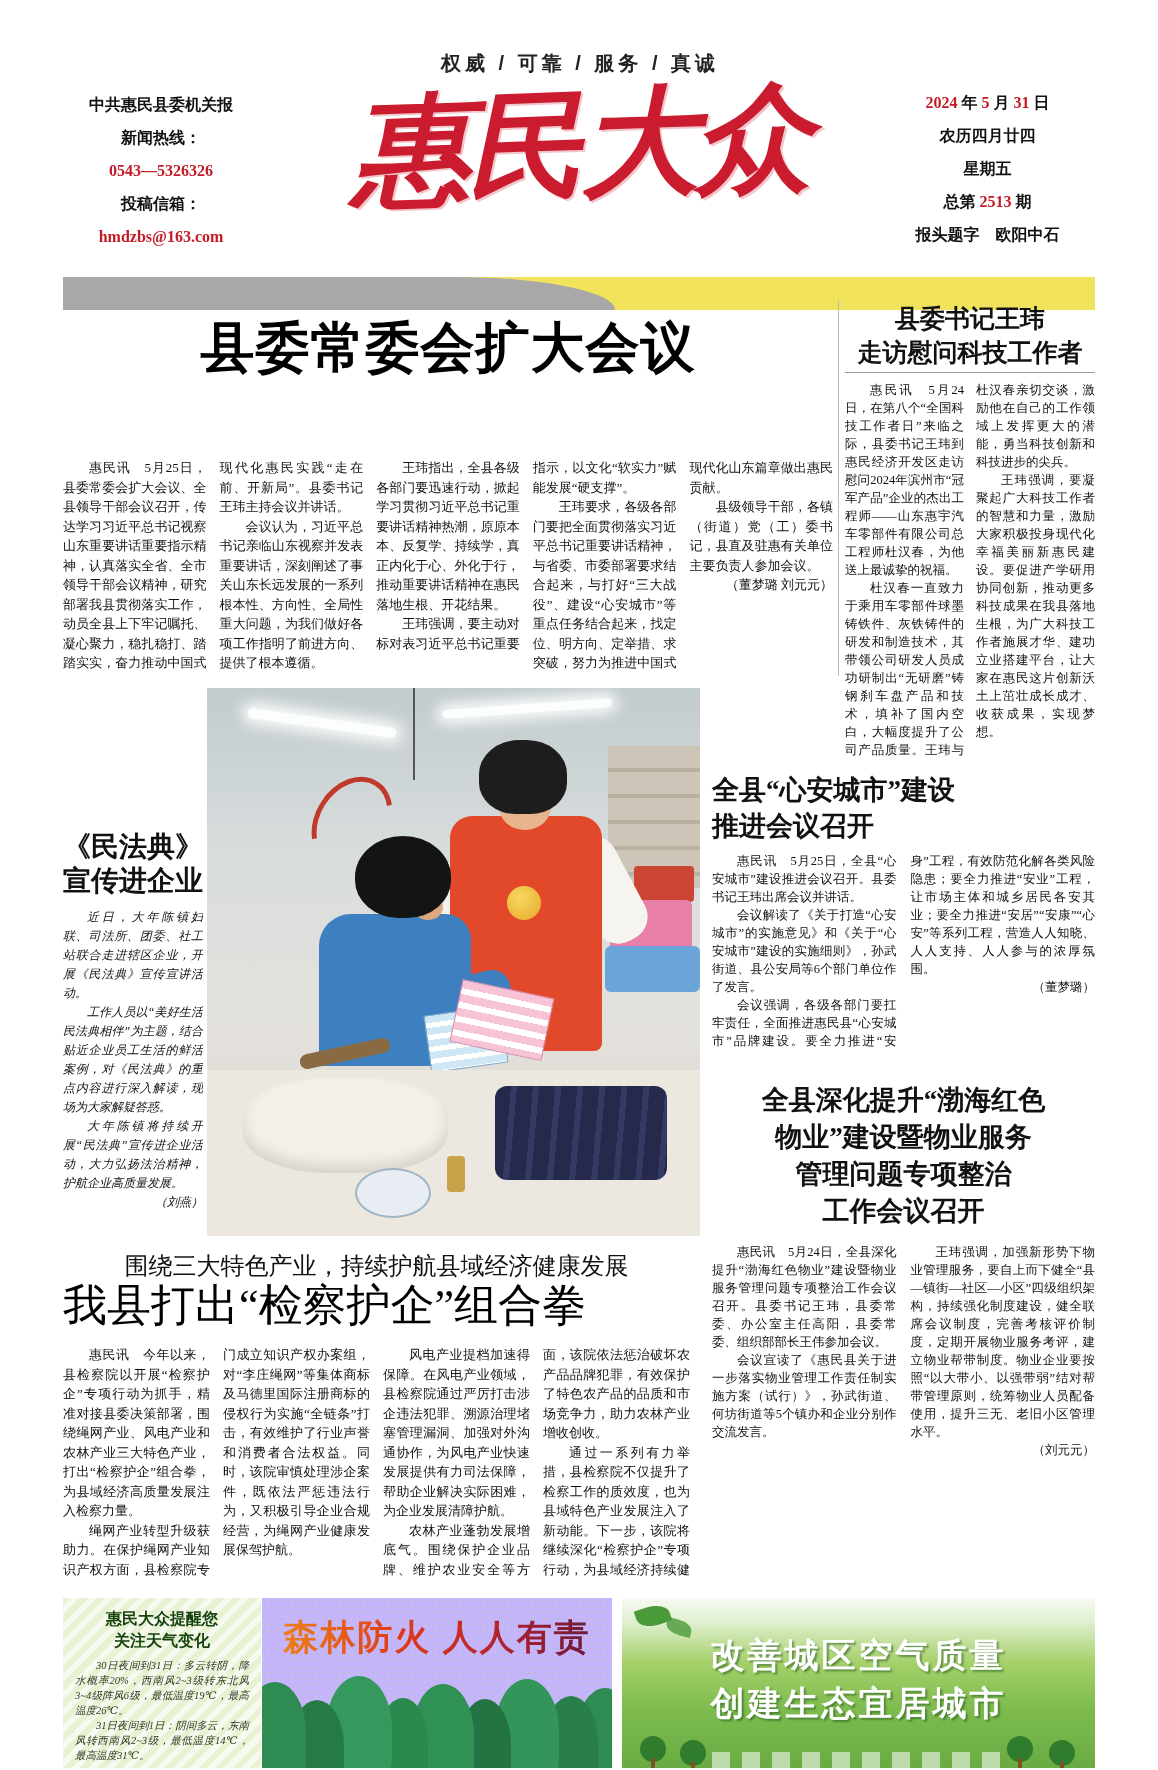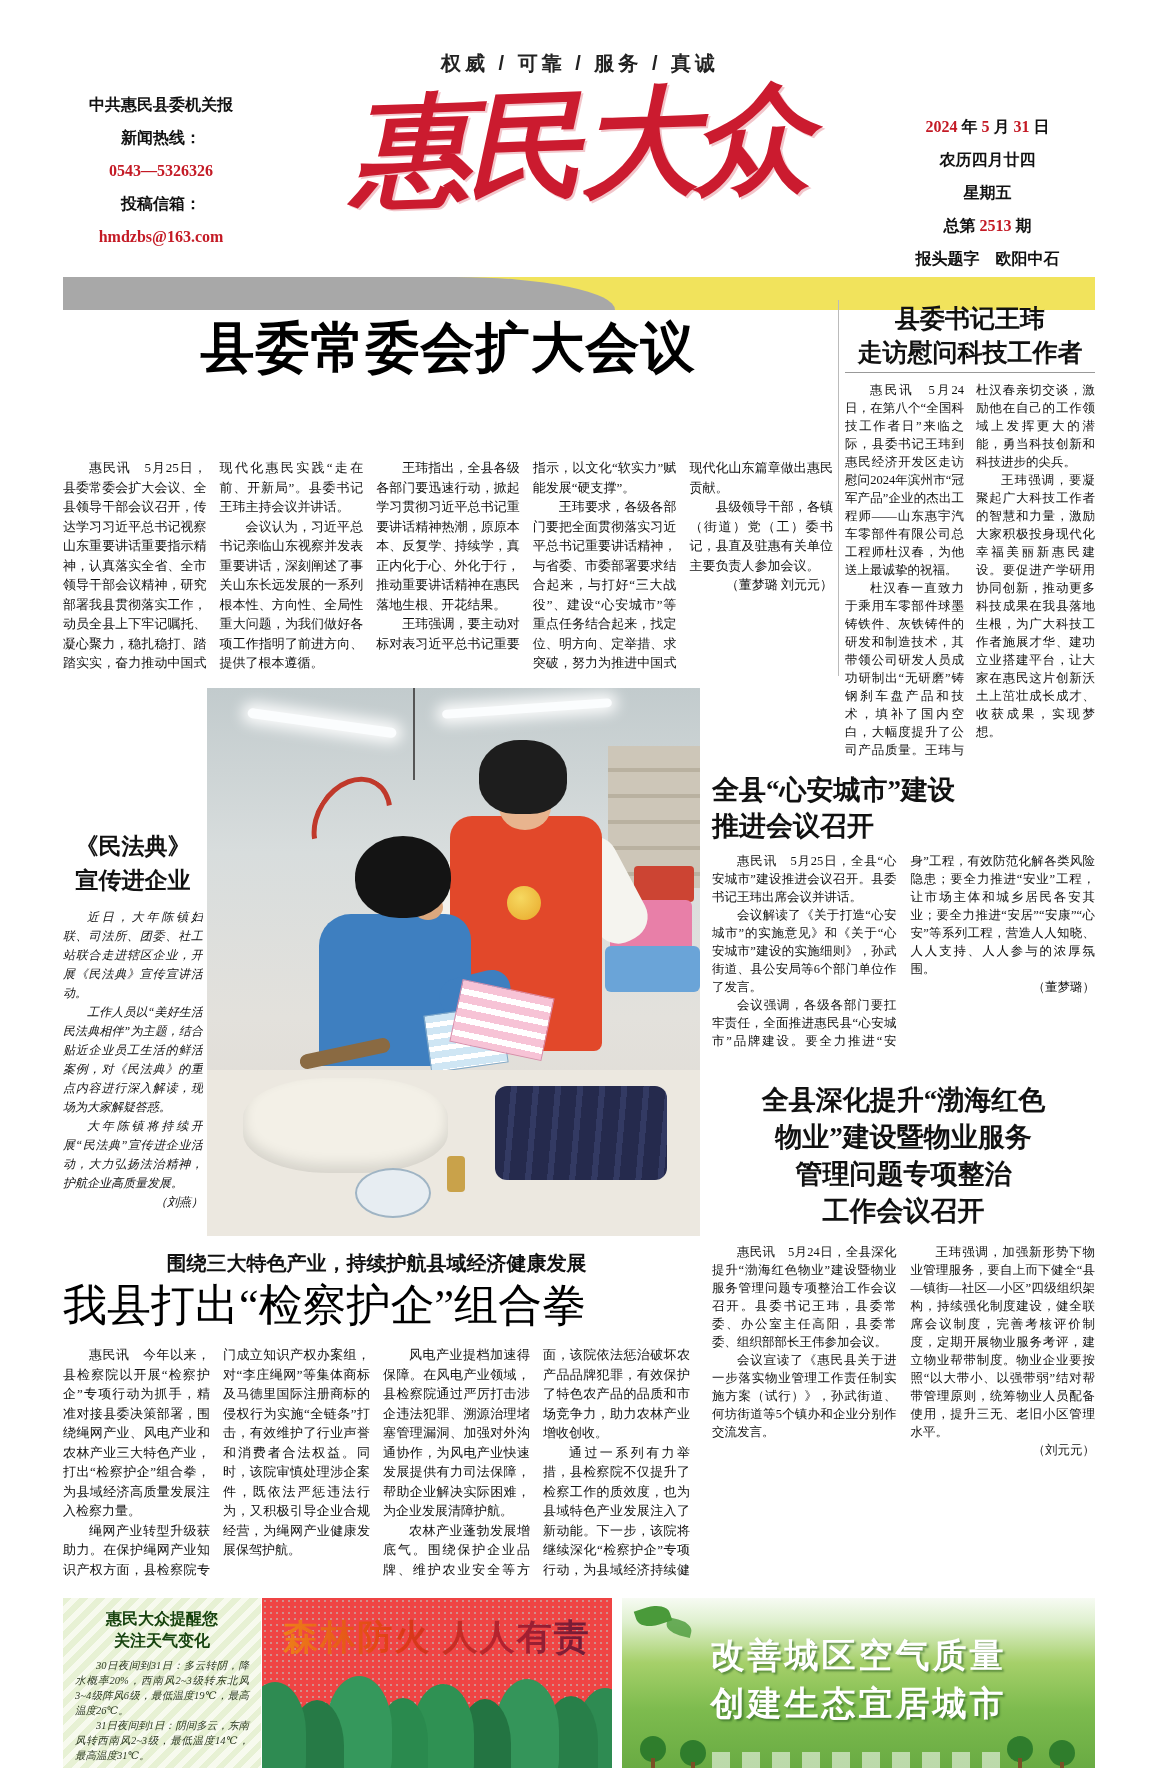--- a/index.html
+++ b/index.html
@@ -4,21 +4,21 @@
 <style>
   html,body{margin:0;padding:0;background:#ffffff;}
   .page{position:relative;width:1158px;height:1770px;background:#ffffff;overflow:hidden;
         font-family:"Liberation Serif","DejaVu Serif",serif;color:#111;}
   .abs{position:absolute;}
 
   
   .slogan{top:50px;left:320px;width:520px;text-align:center;font-size:20px;font-weight:bold;
           letter-spacing:4px;color:#222;font-family:"Liberation Sans","DejaVu Sans",sans-serif;}
   .left-info{top:88px;left:66px;width:190px;text-align:center;font-size:16px;font-weight:bold;line-height:33px;}
-  .right-info{top:86px;left:880px;width:215px;text-align:center;font-size:16px;font-weight:bold;line-height:33px;margin-top:24px;}
+  .right-info{top:86px;left:880px;width:215px;text-align:center;font-size:16px;font-weight:bold;line-height:33px;}
   .red{color:#c41a25;}
   .masthead-title{top:66px;left:280px;width:600px;height:170px;text-align:center;
       font-size:118px;line-height:160px;font-weight:bold;color:#cb1b2f;font-style:italic;
       transform:rotate(-2deg);letter-spacing:-4px;text-shadow:2px 2px 0 rgba(203,27,47,.25);}
 
   
   .bar{top:277px;left:63px;width:1032px;height:33px;background:#f1e35c;overflow:hidden;}
   .bar-gray{position:absolute;left:0;top:0;width:552px;height:33px;background:#a8a8a8;
             border-top-right-radius:160px 33px;}
 
@@ -33,35 +33,35 @@
              columns:5;column-gap:13px;column-fill:auto;font-size:13px;line-height:19.5px;}
 
   
   .v-rule{left:838px;top:300px;width:1px;height:376px;background:#bbb;}
   .tech-t{left:845px;width:250px;text-align:center;font-weight:bold;font-size:25px;line-height:34px;}
   .h-rule{left:845px;top:372px;width:250px;height:1px;background:#999;}
   .tech-body{top:381px;left:845px;width:250px;height:386px;overflow:hidden;
              columns:2;column-gap:12px;column-fill:auto;font-size:12.5px;line-height:18px;}
 
   
-  .mf-t{left:63px;width:140px;text-align:center;font-weight:bold;font-size:23px;line-height:34px;}
+  .mf-t{left:63px;width:140px;text-align:center;font-weight:bold;font-size:28px;line-height:34px;}
   .mf-body{top:908px;left:63px;width:140px;height:330px;overflow:hidden;font-size:12px;line-height:19px;font-style:italic;}
 
   
   .xa-t{left:712px;width:383px;text-align:left;font-weight:bold;font-size:27px;line-height:36px;}
   .xa-body{top:852px;left:712px;width:383px;height:202px;overflow:hidden;
            columns:2;column-gap:14px;column-fill:auto;font-size:12.5px;line-height:18px;}
 
   
   .wy-t{left:712px;width:383px;text-align:center;font-weight:bold;font-size:27px;line-height:37px;}
   .wy-body{top:1243px;left:712px;width:383px;height:218px;overflow:hidden;
            columns:2;column-gap:14px;column-fill:auto;font-size:12.5px;line-height:18px;}
 
   
-  .jc-kicker{top:1250px;left:63px;width:627px;text-align:center;font-weight:bold;font-size:20px;}
+  .jc-kicker{top:1250px;left:63px;width:627px;text-align:center;font-weight:normal;font-size:24px;}
   .jc-title{top:1278px;left:63px;width:627px;text-align:left;font-weight:400;font-size:44px;line-height:56px;color:#000;}
   .jc-body{top:1345px;left:63px;width:627px;height:244px;overflow:hidden;
            columns:4;column-gap:13px;column-fill:auto;font-size:13px;line-height:19.5px;}
 
   
   .photo{top:688px;left:207px;width:493px;height:548px;overflow:hidden;
          background:linear-gradient(180deg,#c2cbcd 0%,#d8dddd 30%,#e3e1dc 60%,#ded8d0 100%);}
   .photo .abs{position:absolute;}
   .lamp{background:#fbfdfe;border-radius:6px;box-shadow:0 0 14px 6px rgba(255,255,255,.9);}
   .lamp1{top:30px;left:40px;width:150px;height:10px;transform:rotate(8deg);}
@@ -94,21 +94,21 @@
   .spool{top:468px;left:240px;width:18px;height:36px;background:#c9a24a;border-radius:4px;}
   .iron-handle{top:358px;left:92px;width:92px;height:15px;background:#8a6a42;border-radius:8px;transform:rotate(-12deg);}
 
   
   .weather{top:1598px;left:63px;width:198px;height:170px;overflow:hidden;padding:10px 12px;box-sizing:border-box;
            background:repeating-linear-gradient(135deg,#e7f1d4 0 6px,#f7faee 6px 12px);}
   .weather h3{margin:0;text-align:center;font-size:16px;line-height:22px;color:#17430f;}
   .weather .w-body{margin-top:6px;font-size:10.5px;line-height:15px;color:#2c3a22;font-style:italic;}
   .weather .w-body p{margin:0;text-indent:2em;text-align:justify;}
 
-  .forest{top:1598px;left:262px;width:350px;height:170px;overflow:hidden;background:#ef4444;}
+  .forest{top:1598px;left:262px;width:350px;height:170px;overflow:hidden;background:#c4b5fd;}
   .speckle{position:absolute;inset:0;background-image:radial-gradient(#bdbdbb 1px,transparent 1px);background-size:6px 6px;opacity:.6;}
   .tree-blob{position:absolute;bottom:-14px;left:-18px;width:62px;height:100px;border-radius:50% 50% 20% 20%;background:#2e8b52;
       box-shadow:42px 14px 0 -4px #267a46, 84px -4px 0 2px #35985c, 128px 10px 0 -6px #2a8a4e,
                  168px 2px 0 0 #2f9153, 210px 12px 0 -5px #237442, 252px -2px 0 1px #34955a,
                  296px 10px 0 -4px #287f49, 330px 4px 0 -2px #2e8b52;}
   .tree-blob2{position:absolute;bottom:-40px;left:-6px;width:70px;height:90px;border-radius:50%;background:#1f6f3e;
       box-shadow:60px 6px 0 2px #1d6a3b, 130px -2px 0 4px #256f44, 200px 6px 0 0 #1f6f3e, 270px 0 0 3px #256f44, 330px 6px 0 0 #1d6a3b;}
   .forest-title{position:absolute;top:16px;left:0;width:100%;text-align:center;font-weight:900;font-size:35px;
       letter-spacing:2px;font-family:"Liberation Sans","DejaVu Sans",sans-serif;color:#c23a12;}
   @supports ((-webkit-background-clip:text) or (background-clip:text)){

